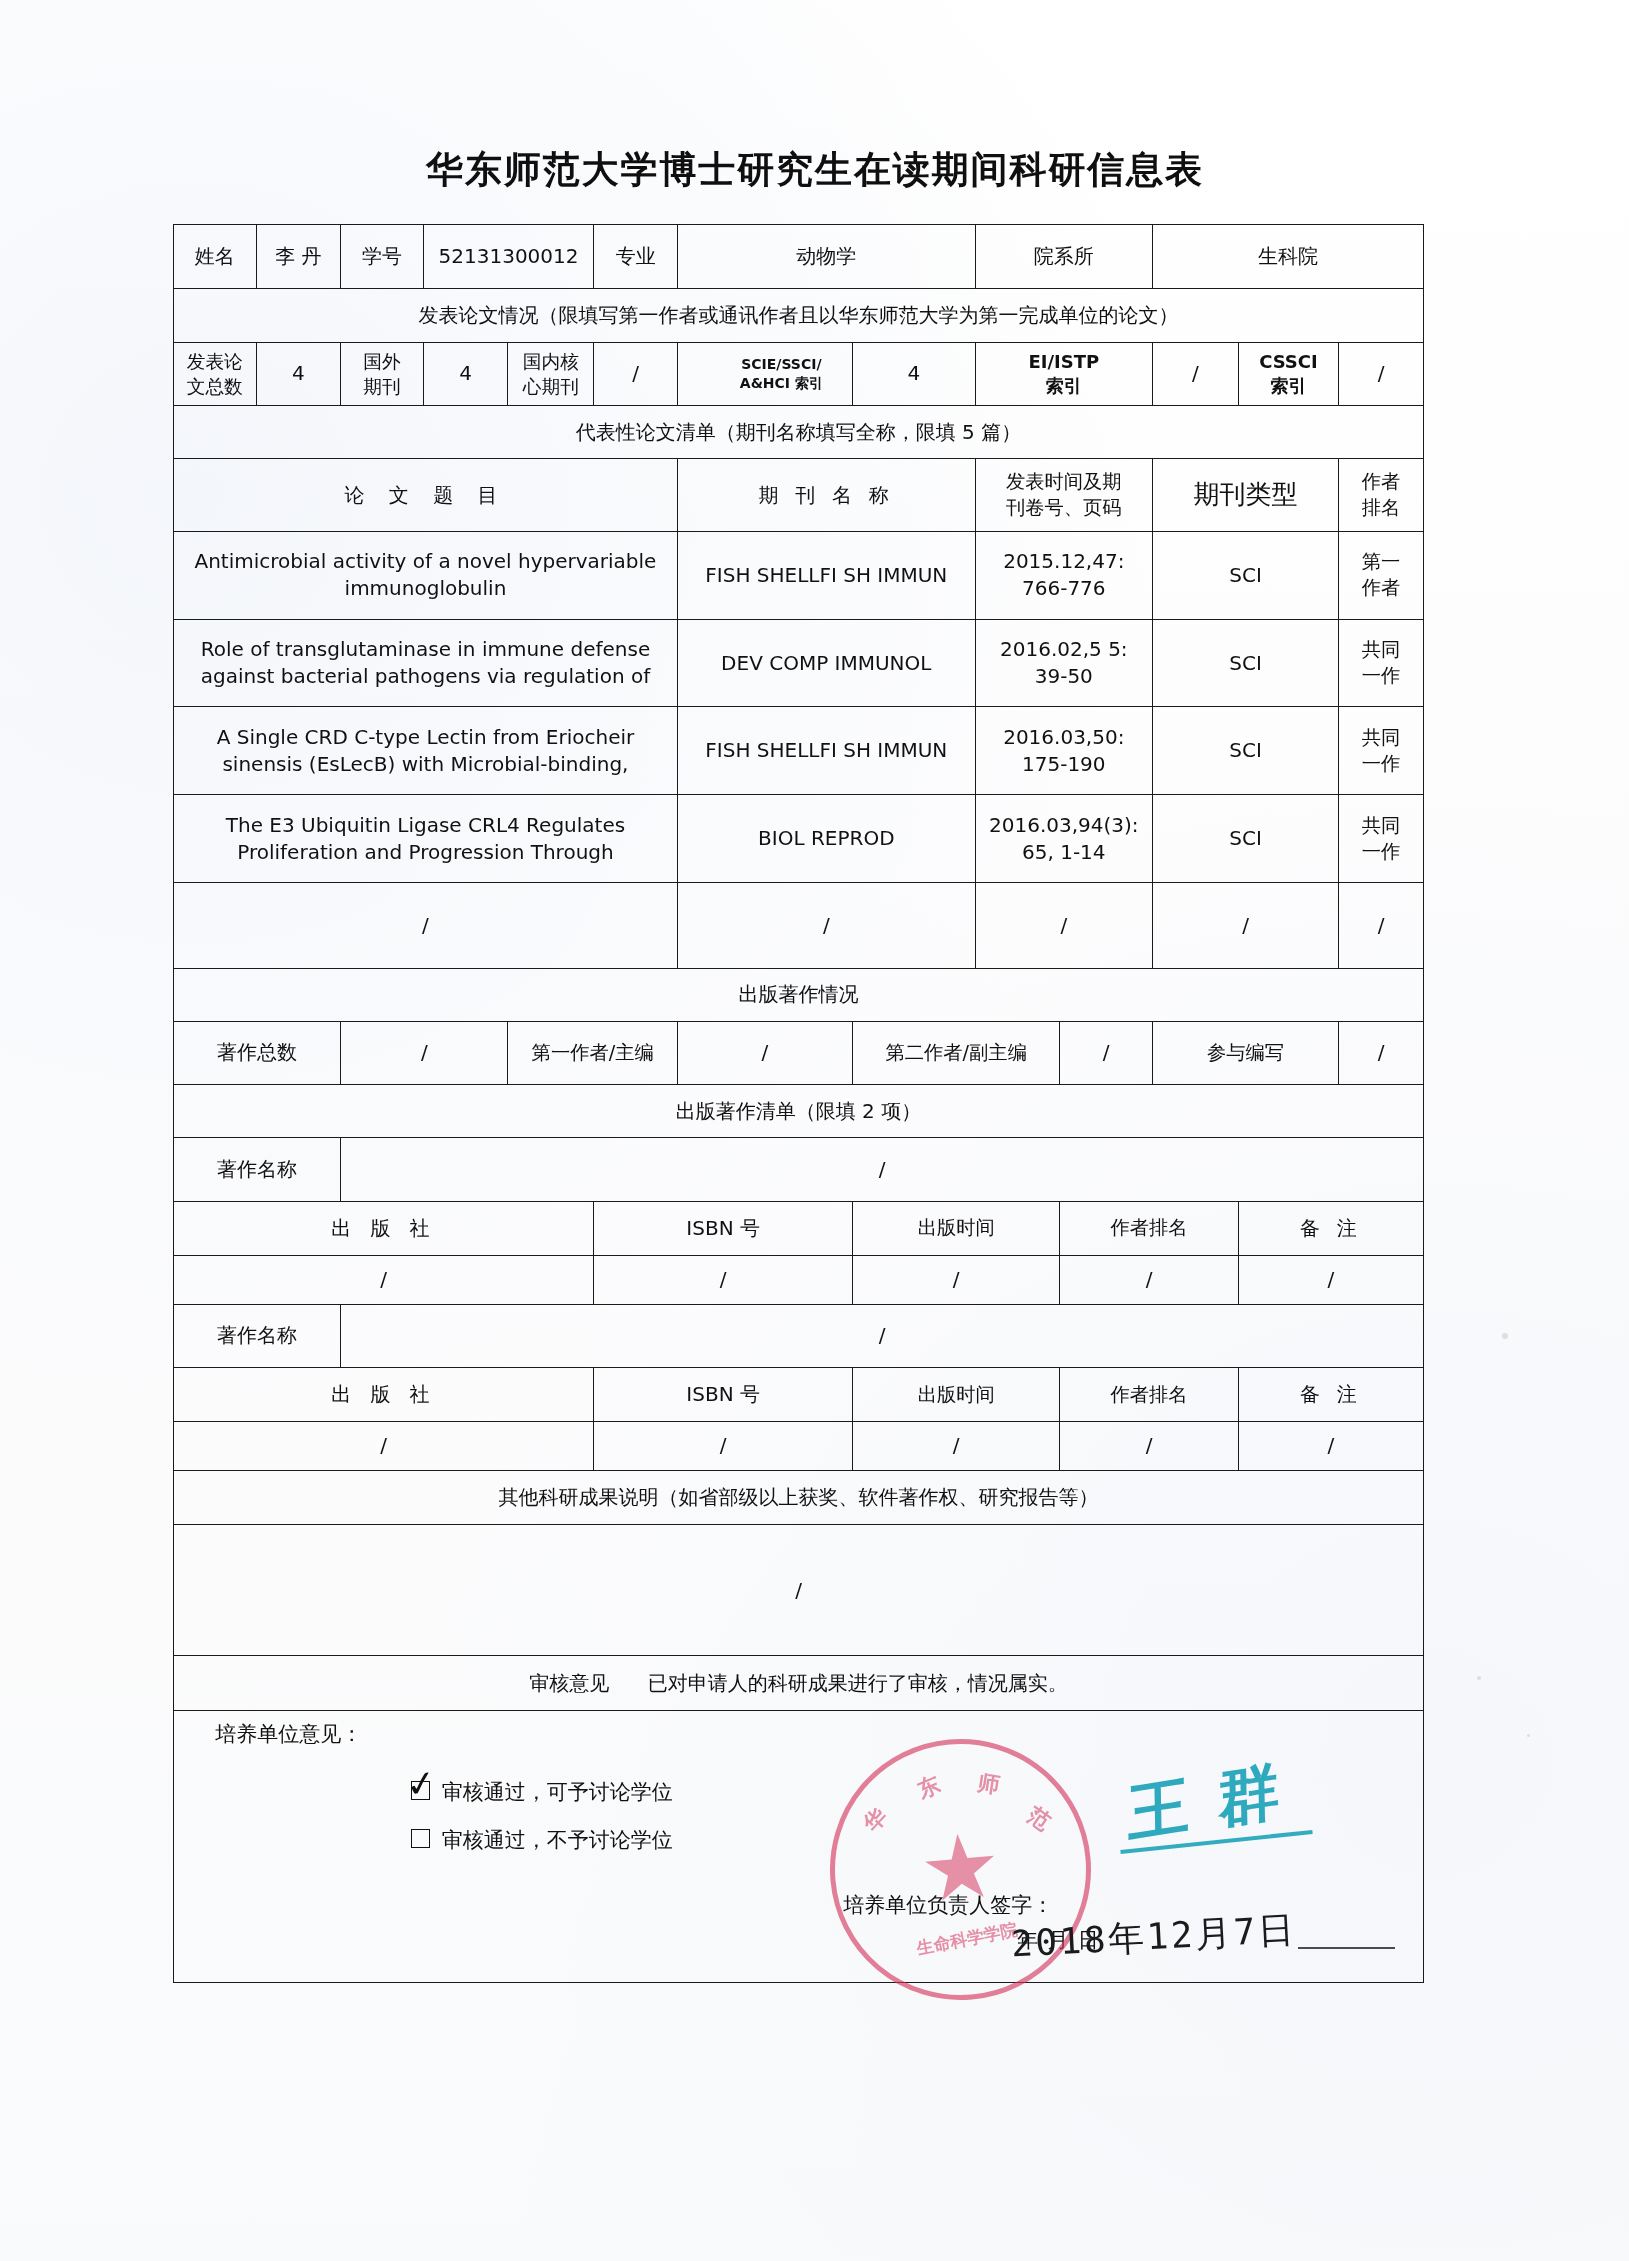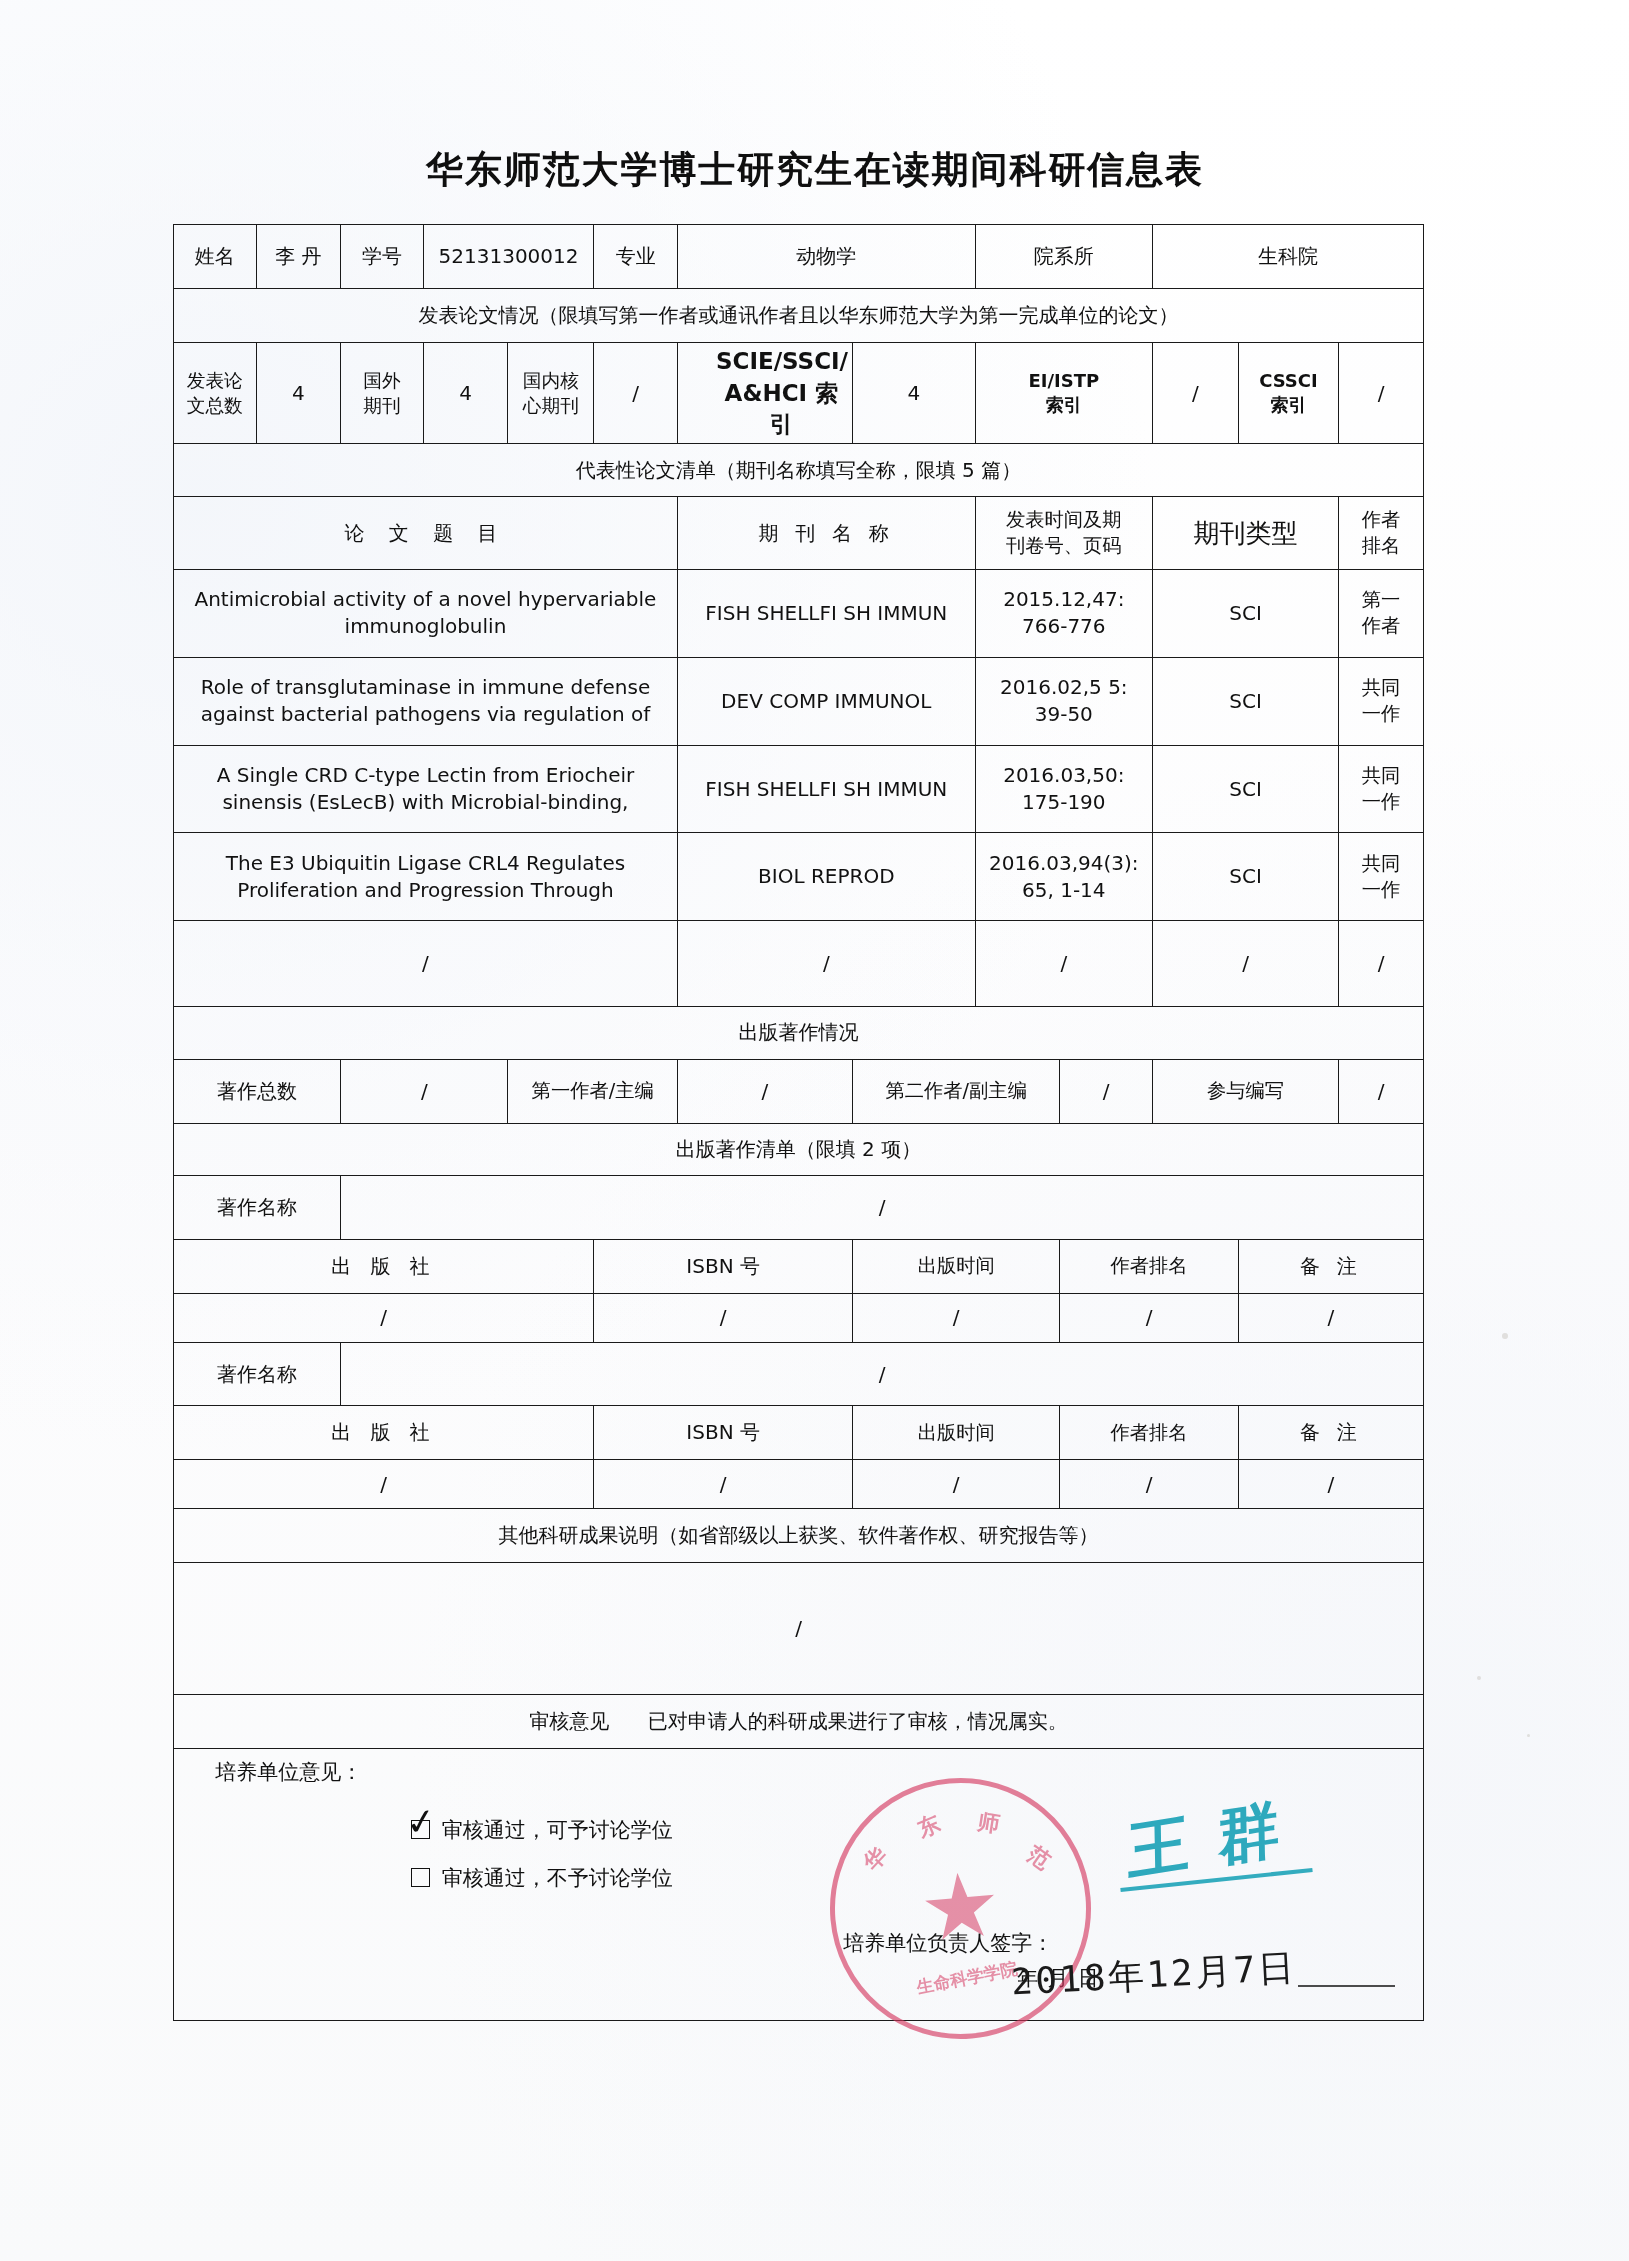--- a/index.html
+++ b/index.html
@@ -240,21 +240,21 @@
         <td class="cn sec-label" colspan="14" style="height:45px;">发表论文情况（限填写第一作者或通讯作者且以华东师范大学为第一完成单位的论文）</td>
       </tr>
 
       <tr class="h-row">
         <td class="cn twoline" colspan="1" style="font-size:18.7px;">发表论<br>文总数</td>
         <td class="en" colspan="1">4</td>
         <td class="cn twoline" colspan="1" style="font-size:18.7px;">国外<br>期刊</td>
         <td class="en" colspan="1">4</td>
         <td class="cn twoline" colspan="1" style="font-size:18.7px;margin-top:7px;">国内核<br>心期刊</td>
         <td class="slash" colspan="1">/</td>
-        <td class="cn twoline bold" colspan="2" style="font-size:23px;padding-left:38px;">SCIE/SSCI/<br>A&amp;HCI 索引</td>
+        <td class="cn twoline bold" colspan="2" style="font-size:14px;padding-left:38px;">SCIE/SSCI/<br>A&amp;HCI 索引</td>
         <td class="en" colspan="1">4</td>
         <td class="cn twoline bold" colspan="2" style="font-size:18px;">EI/ISTP<br>索引</td>
         <td class="slash" colspan="1">/</td>
         <td class="cn twoline bold" colspan="1" style="font-size:18px;">CSSCI<br>索引</td>
         <td class="slash" colspan="1">/</td>
       </tr>
 
       <tr>
         <td class="cn sec-label" colspan="14" style="height:44px;">代表性论文清单（期刊名称填写全称，限填 5 篇）</td>
       </tr>

